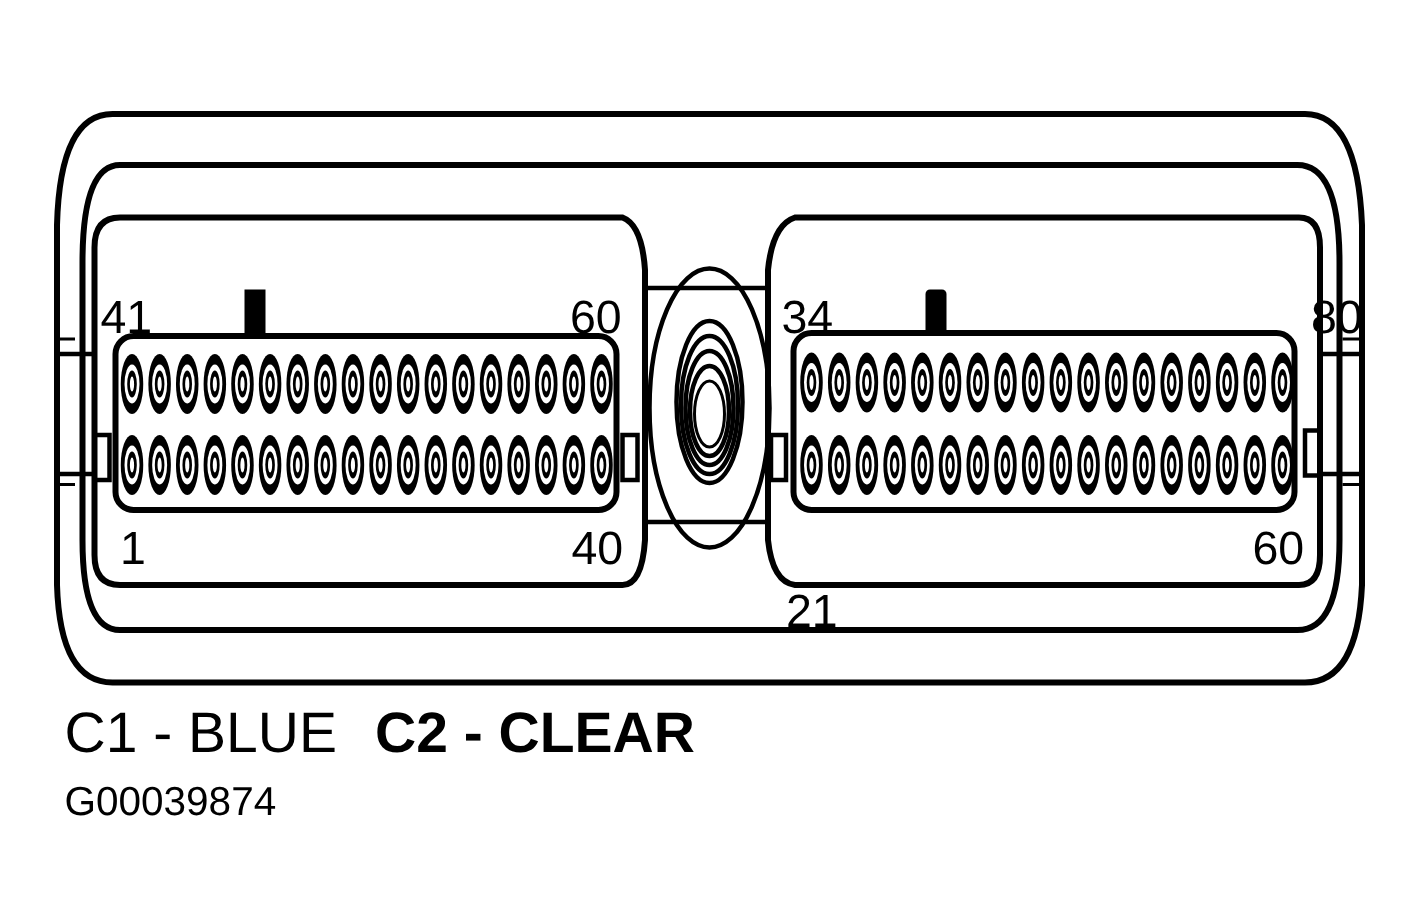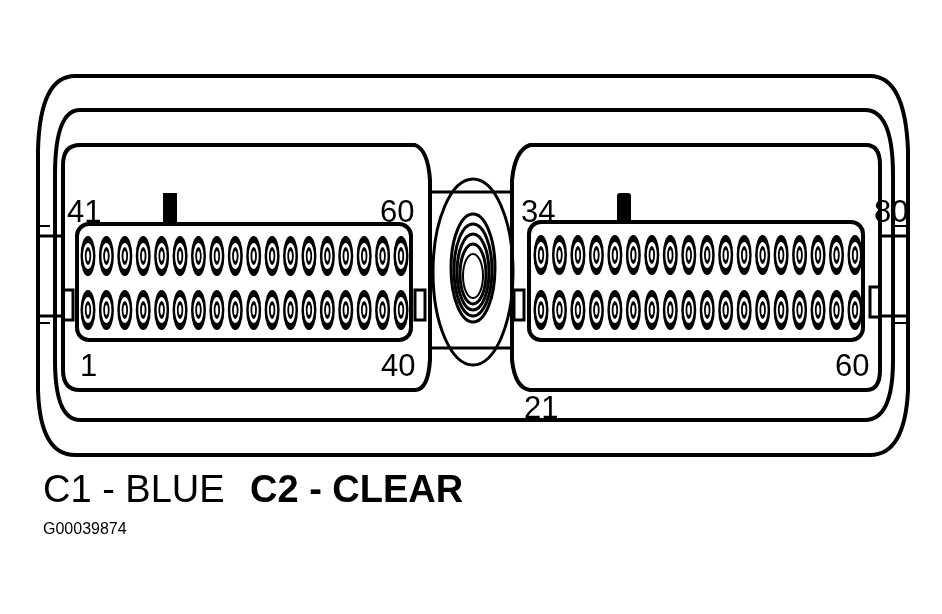--- a/index.html
+++ b/index.html
@@ -1,21 +1,21 @@
 <!DOCTYPE html>
 <html><head>
 <meta charset="utf-8">
 <style>
   html, body { margin: 0; padding: 0; background: #ffffff; }
   body { width: 942px; height: 614px; position: relative; overflow: hidden;
          font-family: "Liberation Sans", "DejaVu Sans", sans-serif; color: #000; }
   #diagram { position: absolute; left: 0; top: 0; width: 942px; height: 470px; }
   .pin-label { position: absolute; font-size: 31px; line-height: 1; color: #000; }
   .legend { position: absolute; font-size: 38px; line-height: 1; }
-  .fig-id { position: absolute; font-size: 16px; line-height: 1; }
+  .fig-id { position: absolute; font-size: 27px; line-height: 1; }
 </style>
 </head>
 <body>
 
 <svg id="diagram" width="942" height="470" viewBox="0 0 942 470" xmlns="http://www.w3.org/2000/svg">
   <g fill="none" stroke="#000" stroke-width="4">
 
     <path d="M75 76 H870 Q905 76 908 150 L908 390 Q905 455 870 455 H75 Q40 455 38 390 L38 150 Q40 76 75 76 Z"></path>
 
     <path d="M80 110 H865 Q893 110 893 175 L893 360 Q893 420 865 420 H80 Q55 420 55 360 L55 175 Q55 110 80 110 Z"></path>

